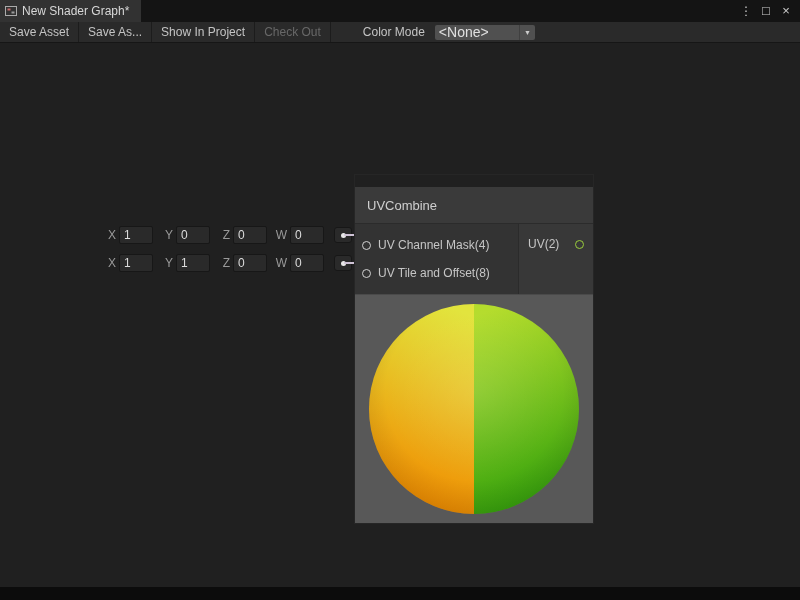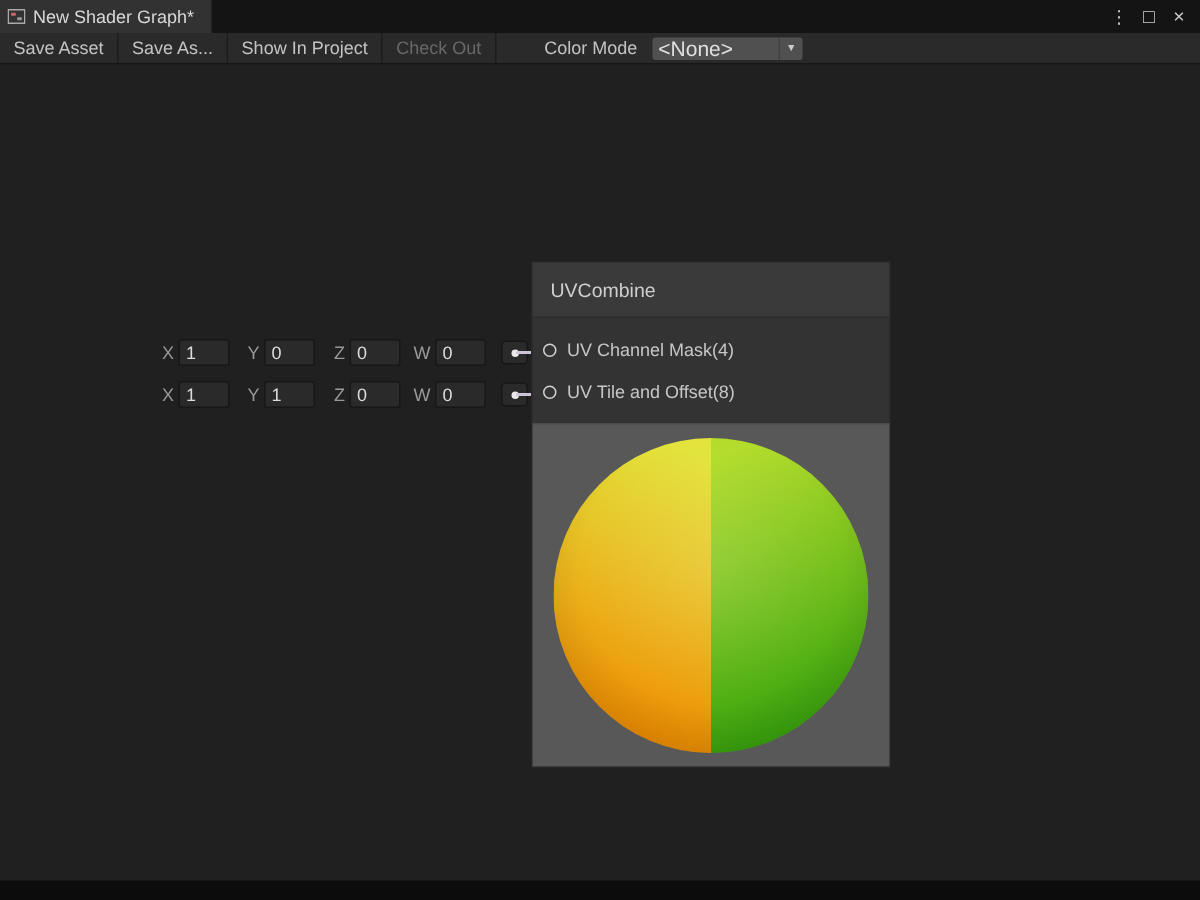--- a/index.html
+++ b/index.html
@@ -25,21 +25,21 @@
   .tb-label{display:flex;align-items:center;padding:1px 6px;white-space:nowrap;}
   .dropdown{display:flex;align-items:center;width:100px;height:15px;margin:auto 4px;background:var(--dropdown-bg,#505050);border-radius:2px;padding:0 4px;box-sizing:border-box;}
   .dropdown .val{flex:1;font-size:14px;color:#e0e0e0;}
   .dropdown .arrow{font-size:7px;color:#cccccc;padding-left:4px;border-left:1px solid #404040;line-height:15px;}
   .tb-right{margin-left:auto;display:flex;align-items:stretch;}
   .tb-right .tbtn{border-left:1px solid var(--toolbar-separator,#1c1c1c);border-right:none;}
   
   .bottom-edge{position:absolute;left:0;bottom:0;width:800px;height:13px;background:var(--bottom-edge,#0c0c0c);}
   
   .node{position:absolute;left:355px;top:175px;width:238px;box-shadow:0 0 0 1px var(--node-border,#262626);}
-  .node-title{height:37px;background:var(--node-title-bg,#3a3a3a);display:flex;align-items:center;padding-left:12px;font-size:13px;color:#cfcfcf;box-sizing:border-box;border-bottom:1px solid #2b2b2b;}
+  .node-title{height:37px;background:var(--node-title-bg,#3a3a3a);display:flex;align-items:center;padding-left:12px;font-size:13px;color:#cfcfcf;box-sizing:border-box;border-bottom:1px solid #2b2b2b;margin-top:12px;}
   .node-ports{height:70px;display:flex;background:var(--node-body-bg,#333333);}
   .node-inputs{width:163px;display:flex;flex-direction:column;justify-content:center;gap:12px;padding-left:7px;box-sizing:border-box;}
   .port-row{display:flex;align-items:center;gap:7px;height:16px;font-size:12px;color:#c6c6c6;white-space:nowrap;}
   .port{width:7px;height:7px;border:1px solid var(--port,#d2d2d2);border-radius:50%;background:transparent;flex:none;}
   .node-outputs{flex:1;background:var(--node-output-bg,#383838);border-left:1px solid #2b2b2b;padding:13px 9px 0 9px;}
   .out-row{display:flex;align-items:center;justify-content:space-between;font-size:12px;color:#c6c6c6;}
   .port.out{border-color:var(--output-port,#9acd3c);}
   .node-preview{height:228px;background:var(--preview-bg,#585858);position:relative;border-top:1px solid #4a4a4a;}
   .sphere{position:absolute;left:14px;top:9px;width:210px;height:210px;border-radius:50%;overflow:hidden;display:flex;}
   .sphere .half{width:50%;height:100%;}
@@ -130,20 +130,26 @@
       <div class="node-inputs">
         <div class="port-row">
           <span class="port"></span>
           <span>UV Channel Mask(4)</span>
         </div>
         <div class="port-row">
           <span class="port"></span>
           <span>UV Tile and Offset(8)</span>
         </div>
       </div>
+      <div class="node-outputs">
+        <div class="out-row">
+          <span>UV(2)</span>
+          <span class="port out"></span>
+        </div>
+      </div>
     </div>
     <div class="node-preview">
       <div class="sphere">
         <div class="half left"></div>
         <div class="half right"></div>
         <div class="shade"></div>
       </div>
     </div>
   </div>
 

